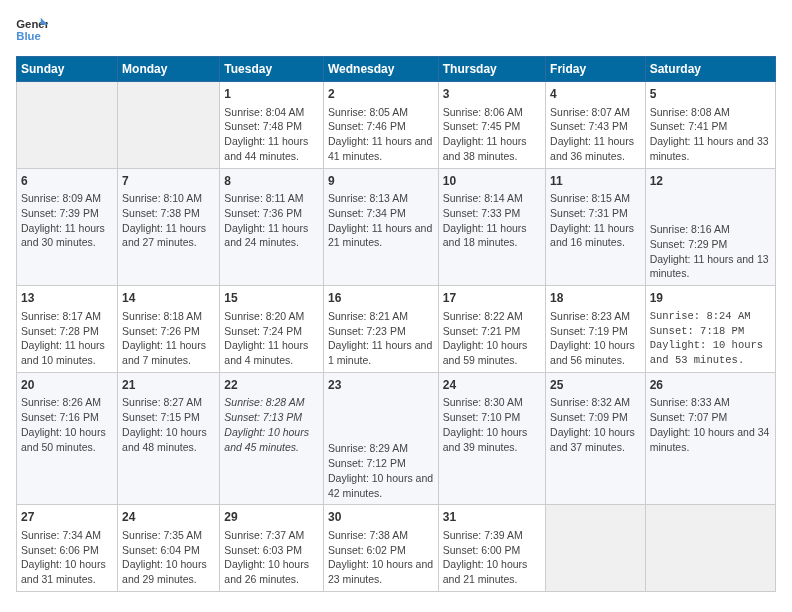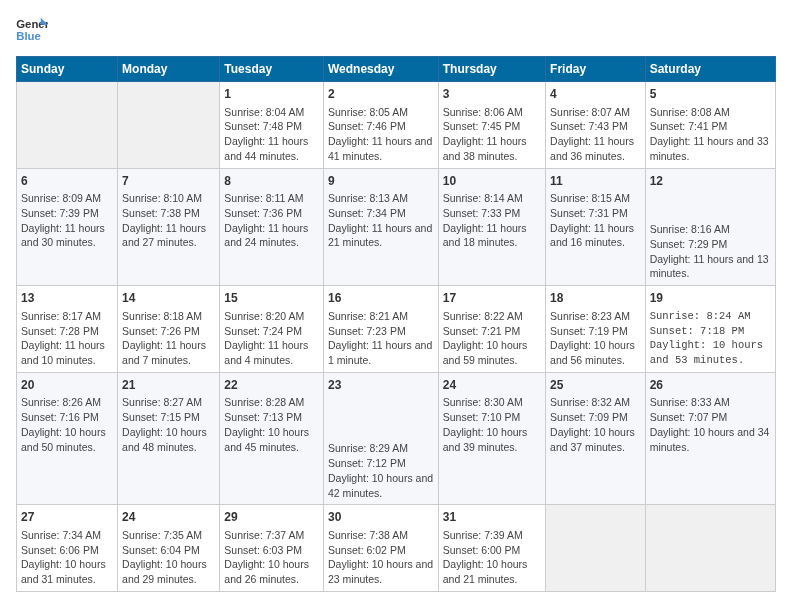--- a/index.html
+++ b/index.html
@@ -239,21 +239,21 @@
 Daylight: 10 hours and 50 minutes.</div>
         </td>
         <td>
           <span class="day-num">21</span>
           <div class="cell-content" style="white-space: pre-line;">Sunrise: 8:27 AM
 Sunset: 7:15 PM
 Daylight: 10 hours and 48 minutes.</div>
         </td>
         <td>
           <span class="day-num">22</span>
-          <div class="cell-content" style="white-space: pre-line;">Sunrise: 8:28 AM
+          <div class="cell-content" style="white-space: pre-line; font-style: italic;">Sunrise: 8:28 AM
 Sunset: 7:13 PM
 Daylight: 10 hours and 45 minutes.</div>
         </td>
         <td>
           <span class="day-num">23</span>
           <div class="cell-content" style="white-space: pre-line; margin-top: 48px;">Sunrise: 8:29 AM
 Sunset: 7:12 PM
 Daylight: 10 hours and 42 minutes.</div>
         </td>
         <td>

